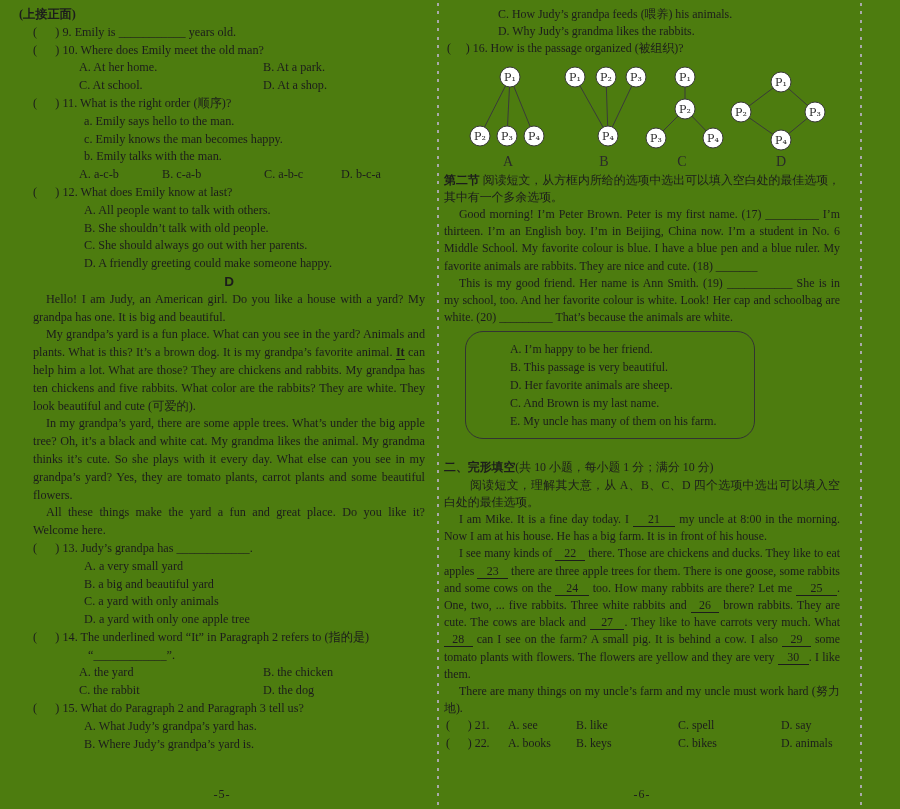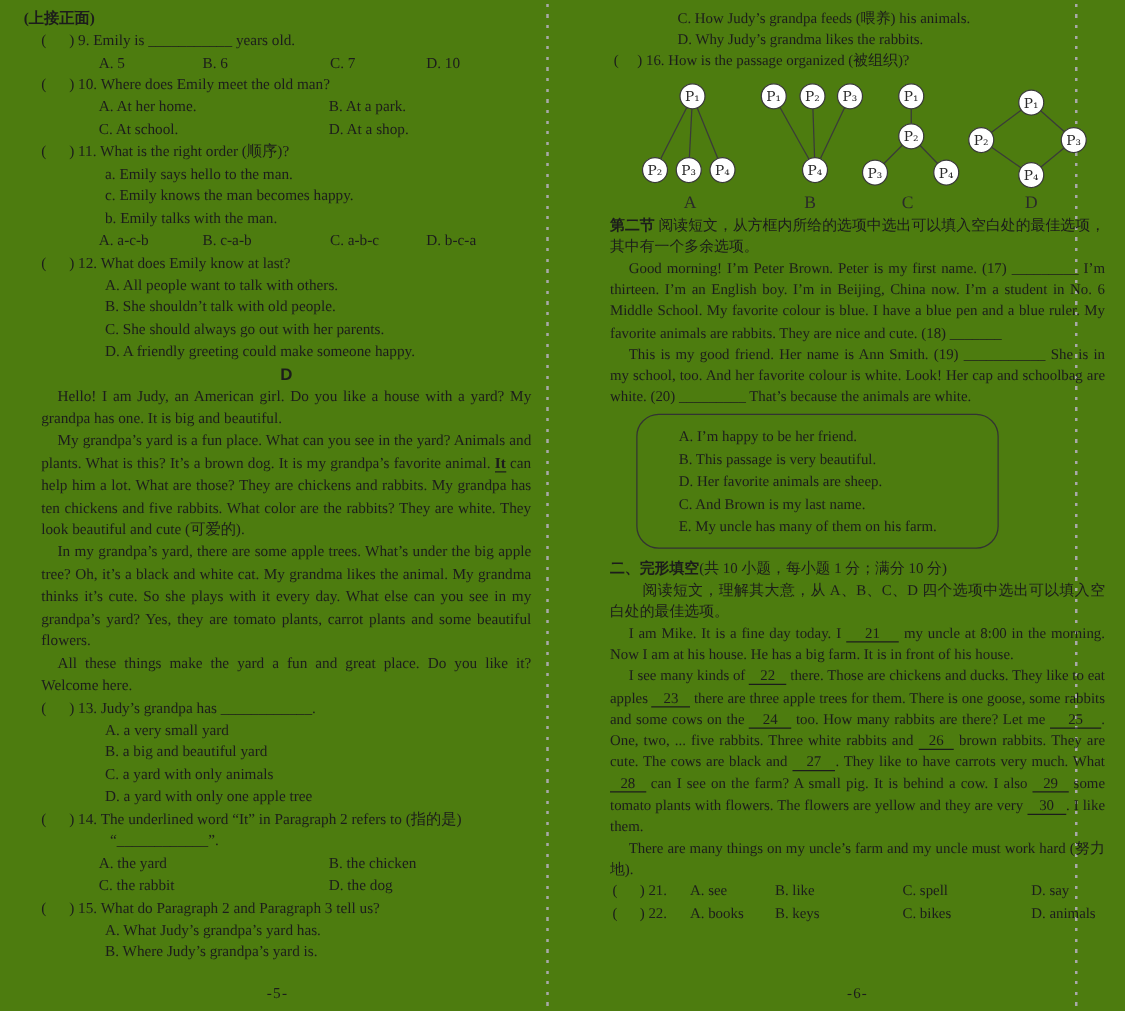--- a/index.html
+++ b/index.html
@@ -4,21 +4,21 @@
 <style>
   * { box-sizing: border-box; }
   html, body { margin: 0; padding: 0; background: #ffffff; }
   #canvas {
     position: relative; width: 900px; height: 809px; background: #4d7c0f;
     font-family: "Liberation Serif", "DejaVu Serif", serif;
     color: #1c1c1c; overflow: hidden;
   }
   .page { position: absolute; top: 6px; height: 797px; }
   #page5 { left: 19px; width: 406px; font-size: 12.2px; line-height: 17.8px; }
-  #page6 { left: 488px; width: 396px; font-size: 11.9px; line-height: 17.2px; }
+  #page6 { left: 444px; width: 396px; font-size: 11.9px; line-height: 17.2px; }
   .divider {
     position: absolute; top: 3px; height: 803px; width: 2px;
     background-image: repeating-linear-gradient(to bottom, #a9a9a9 0px, #a9a9a9 2.6px, transparent 2.6px, transparent 8.5px);
   }
   #divider-mid { left: 437px; }
   #divider-right { left: 860px; }
 
   .note { font-weight: bold; }
   .stem { margin-left: 14px; }
   .stem-flush { margin-left: 3px; }
@@ -30,48 +30,42 @@
   .para-r { text-align: justify; text-indent: 15px; }
   .heading-block { text-align: justify; }
   .instructions { text-align: justify; text-indent: 26px; }
   .b { font-weight: bold; }
   .u { border-bottom: 1px solid currentColor; }
   .bu { font-weight: bold; border-bottom: 1.2px solid currentColor; }
   .passage-title { margin-left: 14px; text-align: center; font-family: "Liberation Sans", sans-serif; font-weight: bold; font-size: 13.5px; }
   .q14-line2 { margin-left: 69px; }
   .q15cont { margin-left: 54px; }
   .options-box {
-    width: 290px; margin: 5px 0 7px 21px; border: 1.2px solid #333333;
-    border-radius: 18px; padding: 8px 10px 8px 33px;
+    width: 290px; margin: 5px 0 20px 21px; border: 1.2px solid #333333;
+    border-radius: 18px; padding: 8px 10px 8px 44px;
   }
   .options-box .opt-line { line-height: 18px; }
   .cloze-grid { display: grid; grid-template-columns: 62px 68px 102px 103px 1fr; margin-left: 2px; }
   .pagenum { position: absolute; top: 780px; left: 0; width: 100%; text-align: center; letter-spacing: 1px; }
   .diagrams-svg { display: block; margin: 2px 0 2px 0; }
   svg text { font-family: "DejaVu Serif", serif; font-size: 11px; fill: #2a2a2a; }
   svg text.letter { font-size: 14px; font-family: "Liberation Serif", serif; }
 </style>
 </head>
 <body>
 
 <div id="canvas">
 
   <div class="divider" id="divider-mid"></div>
   <div class="divider" id="divider-right"></div>
 
   <div class="page" id="page5">
     <div class="note">(上接正面)</div>
 
     <div class="stem">(&nbsp;&nbsp;&nbsp;&nbsp;&nbsp;&nbsp;) 9. Emily is ___________ years old.</div>
-    <div class="grid4">
-      <span>A. 5</span>
-      <span>B. 6</span>
-      <span>C. 7</span>
-      <span>D. 10</span>
-    </div>
 
     <div class="stem">(&nbsp;&nbsp;&nbsp;&nbsp;&nbsp;&nbsp;) 10. Where does Emily meet the old man?</div>
     <div class="grid2">
       <span>A. At her home.</span>
       <span>B. At a park.</span>
     </div>
     <div class="grid2">
       <span>C. At school.</span>
       <span>D. At a shop.</span>
     </div>

